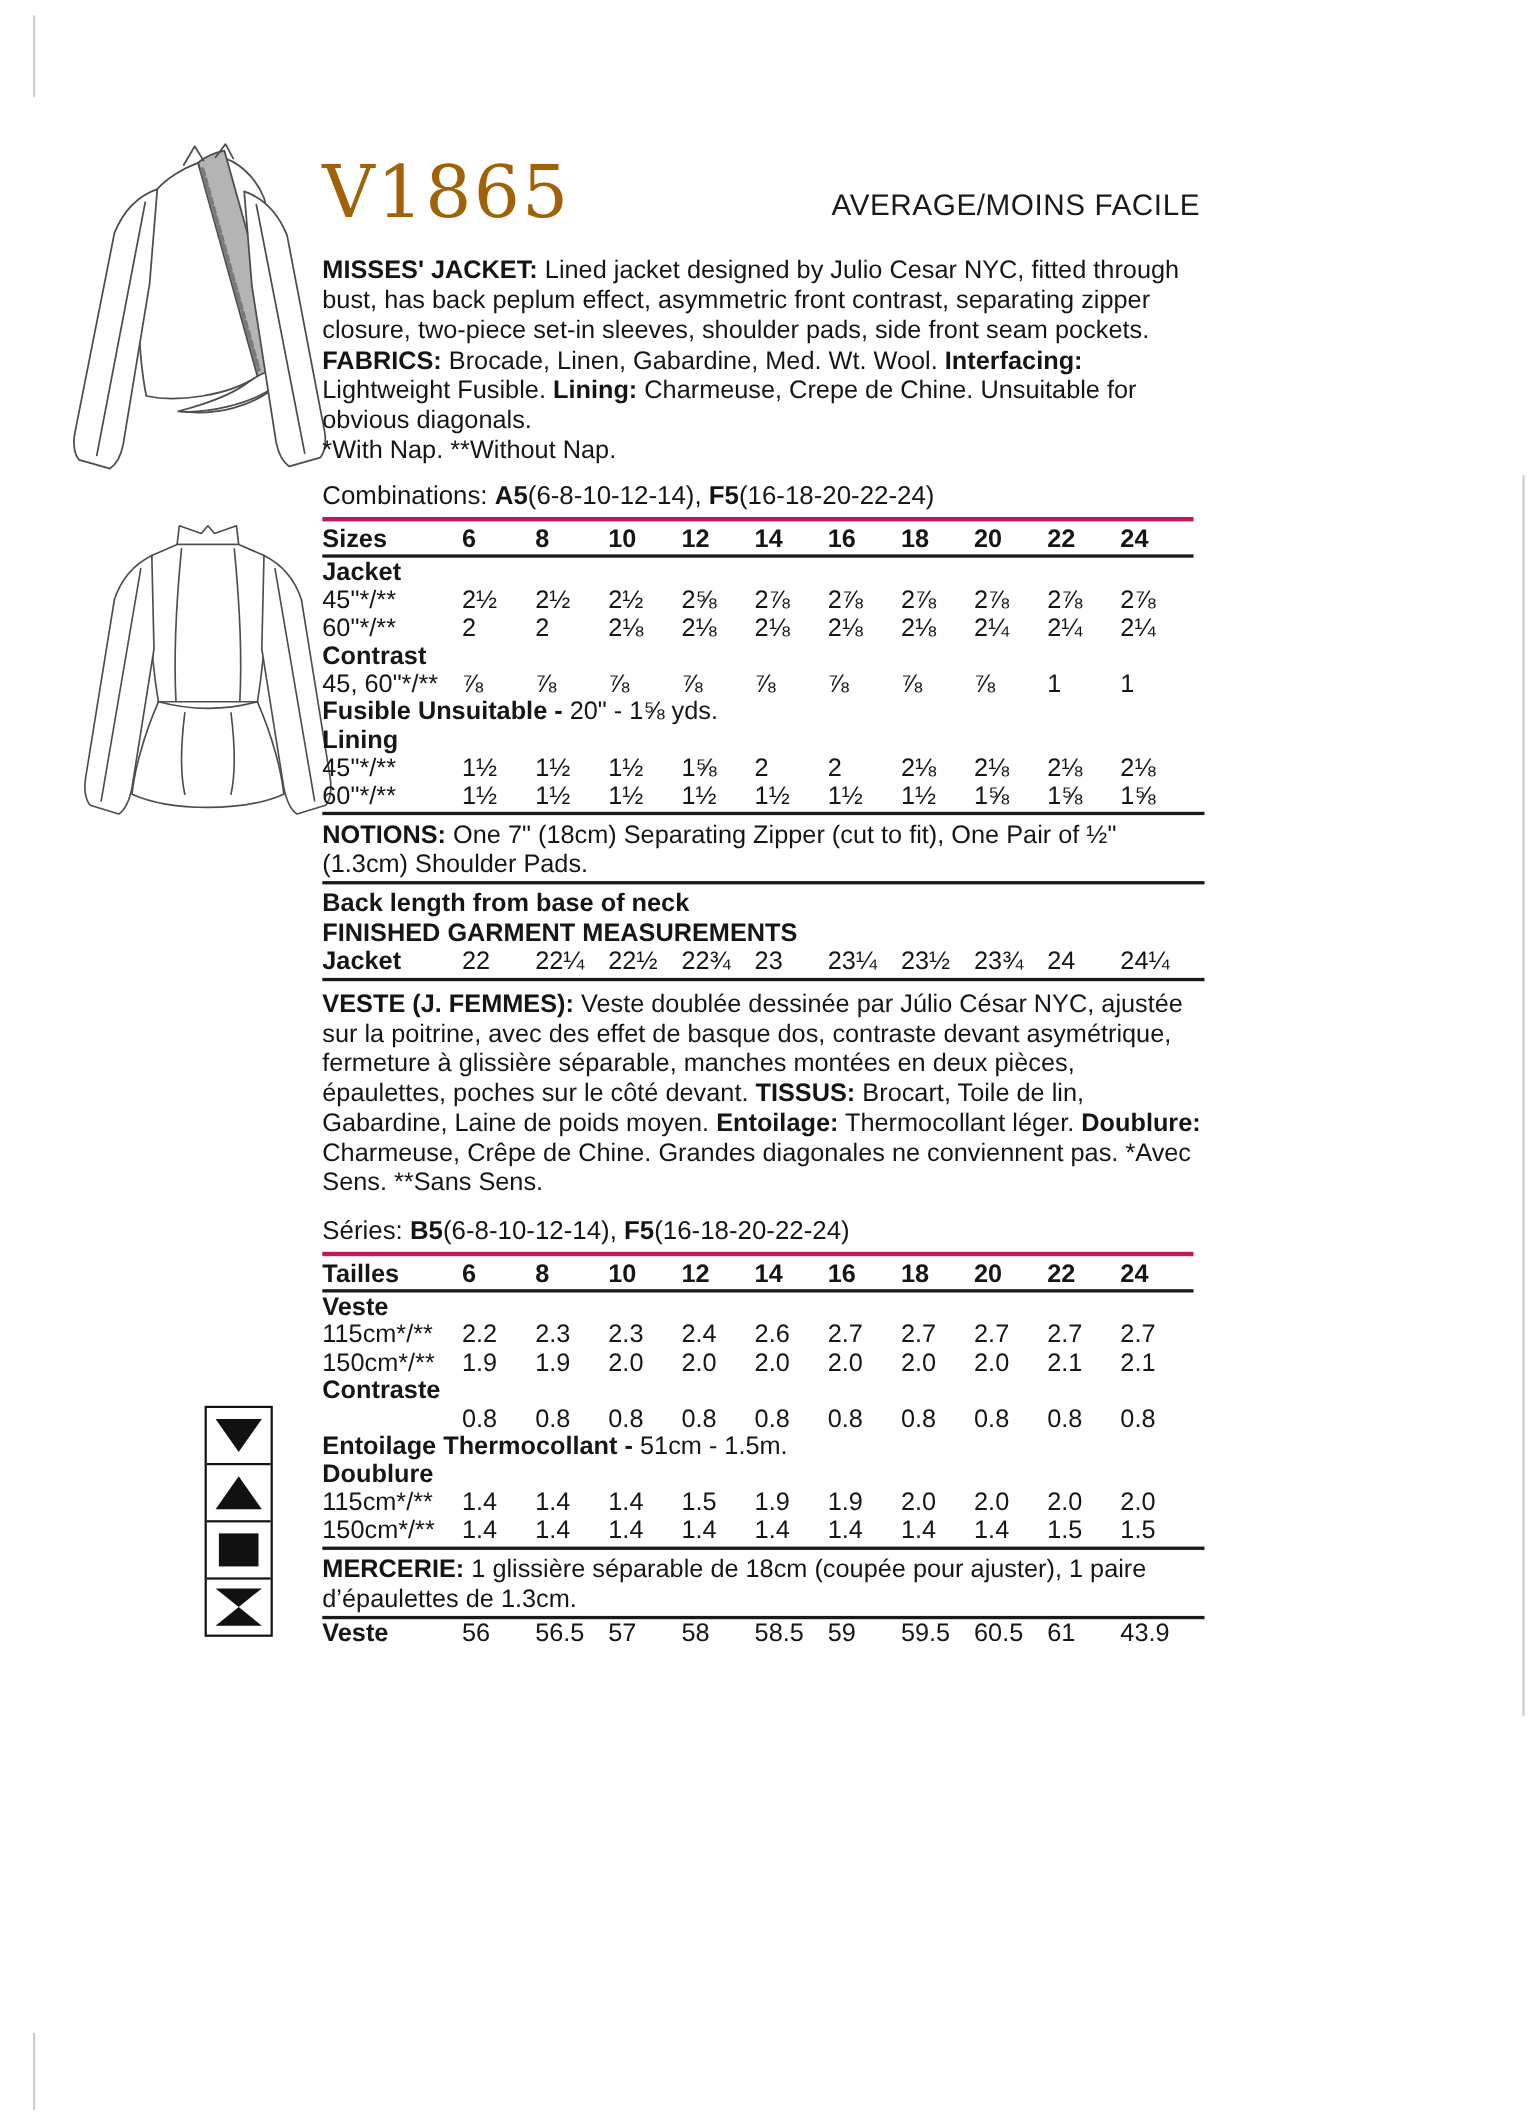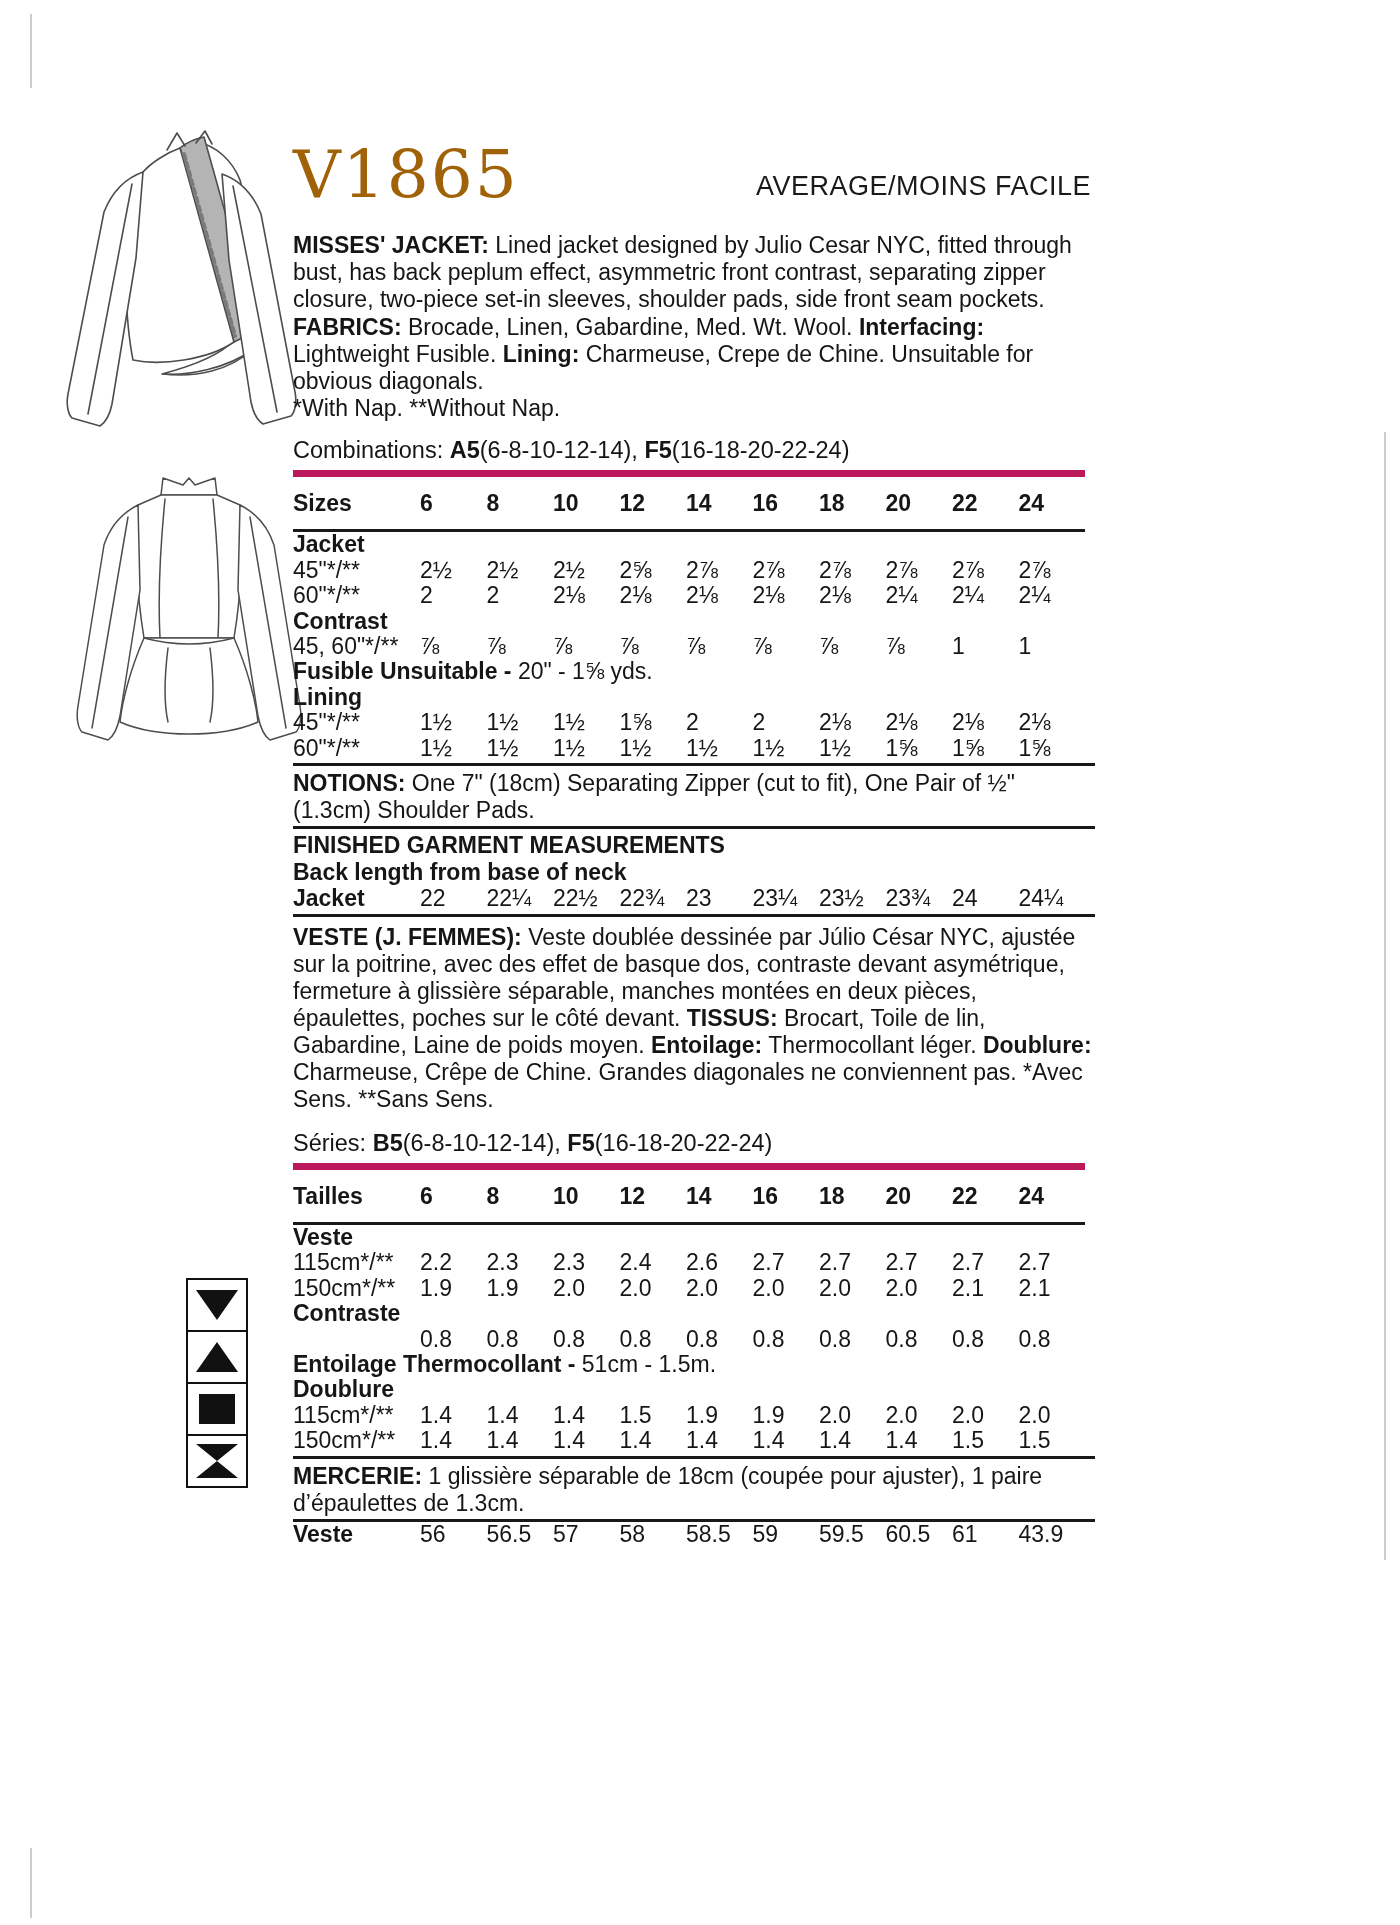--- a/index.html
+++ b/index.html
@@ -23,21 +23,21 @@
     line-height:70px;margin:0;letter-spacing:2px;color:#a16207;
   }
   .difficulty{position:absolute;right:4px;bottom:8px;font-size:27px;letter-spacing:.5px;color:#1a1a1a;}
 
   .para{font-size:23px;line-height:27.2px;color:#151515;}
   .desc{margin-top:22px;width:802px;}
   .combo{margin-top:14px;font-size:23.5px;line-height:28px;}
 
   .vtable{margin-top:6px;width:792px;}
   .trow{display:grid;grid-template-columns:127px repeat(10,66.5px);line-height:25.4px;font-size:23px;align-items:baseline;}
-  .trow.thead{border-top:7px solid #be185d;border-bottom:3px solid #191919;line-height:30px;padding:11px 0;}
+  .trow.thead{border-top:4px solid #be185d;border-bottom:3px solid #191919;line-height:30px;padding:0 0;}
   .tc{white-space:nowrap;}
   .tc.full{grid-column:1 / -1;}
   .rule{border-top:3px solid #191919;margin-top:2px;}
 
   .notions{margin-top:4px;width:802px;}
   .heading{font-size:23px;font-weight:bold;line-height:27px;}
   .hgroup{margin-top:3px;}
   .fin-row{width:792px;margin-top:0;}
   .french{margin-top:7px;width:802px;line-height:27px;}
   .series{margin-top:16px;font-size:23.5px;line-height:28px;}
@@ -236,22 +236,22 @@
         <div class="tc">1⅝</div>
         <div class="tc">1⅝</div>
       </div>
     </div>
   <div class="rule"></div>
 
   <div class="para notions"><span class="b">NOTIONS:</span><span> One 7" (18cm) Separating Zipper (cut to fit), One Pair of ½" (1.3cm) Shoulder Pads.</span></div>
   <div class="rule"></div>
 
   <div class="hgroup">
+    <div class="heading">Back length from base of neck</div>
     <div class="heading">FINISHED GARMENT MEASUREMENTS</div>
-    <div class="heading">Back length from base of neck</div>
   </div>
   <div class="fin-row trow">
       <div class="tc lab b">Jacket</div>
       <div class="tc">22</div>
       <div class="tc">22¼</div>
       <div class="tc">22½</div>
       <div class="tc">22¾</div>
       <div class="tc">23</div>
       <div class="tc">23¼</div>
       <div class="tc">23½</div>

